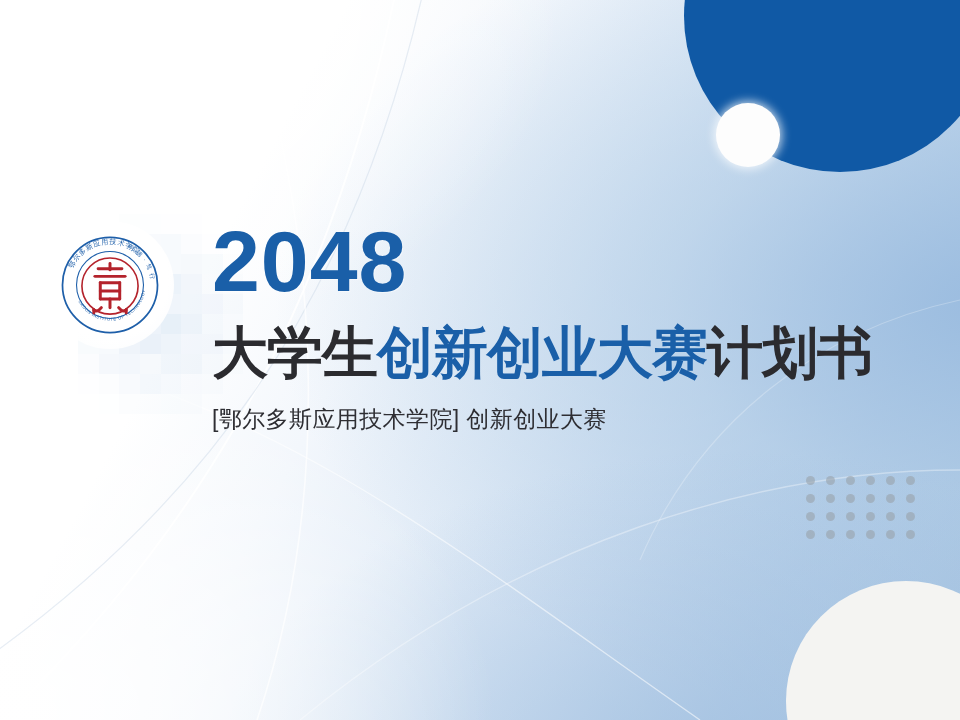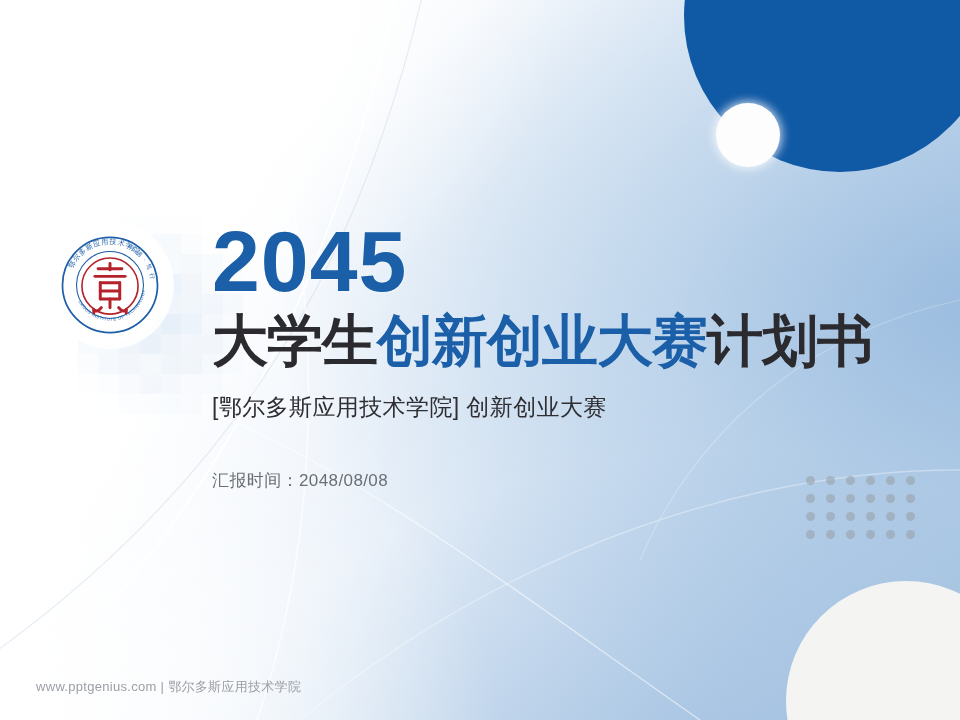--- a/index.html
+++ b/index.html
@@ -167,21 +167,21 @@
   }
   .year {
     font-size: 86px;
     line-height: 0.92;
     font-weight: bold;
     color: #1a5fa8;
     letter-spacing: 1px;
     text-shadow: 1px 1px 0 rgba(255,255,255,0.45);
   }
   .headline {
-    margin-top: 10px;
+    margin-top: 22px;
     font-size: 56px;
     line-height: 1.06;
     font-weight: bold;
     white-space: nowrap;
     letter-spacing: -1px;
   }
   .headline .dark { color: #2b2b2f; }
   .headline .blue { color: #1a5fa8; }
 
   .subtitle {
@@ -384,25 +384,23 @@
       <path d="M 82 126 H 118"></path>
       <path d="M 100 126 V 142"></path>
       <path d="M 84 142 Q 76 152 70 146"></path>
       <path d="M 116 142 Q 124 152 130 146"></path>
       <path d="M 70 146 V 152"></path>
       <path d="M 130 146 V 152"></path>
     </g>
   </svg>
 
   <div class="title-block">
-    <div class="year">2045</div>
+    <div class="year">2048</div>
     <div class="headline">
       <span class="dark">大学生</span><span class="blue">创新创业大赛</span><span class="dark">计划书</span>
     </div>
     <div class="subtitle">[鄂尔多斯应用技术学院] 创新创业大赛</div>
     <div class="meta">
-      <div>汇报时间：2048/08/08</div>
     </div>
   </div>
 
-  <div class="footer">www.pptgenius.com | 鄂尔多斯应用技术学院</div>
 
 </div>
 
 </body></html>

